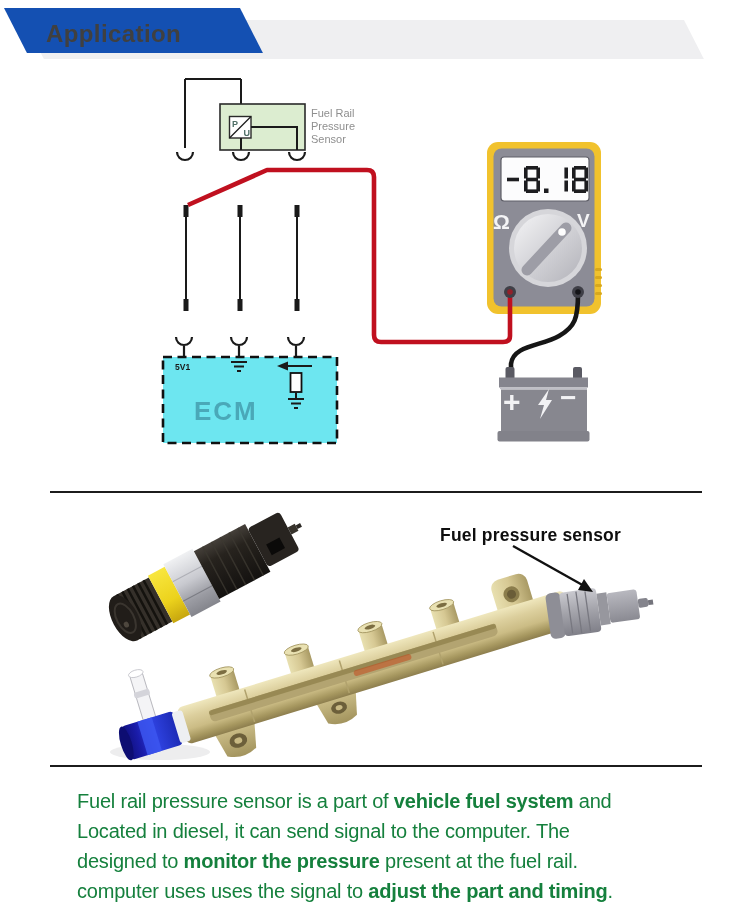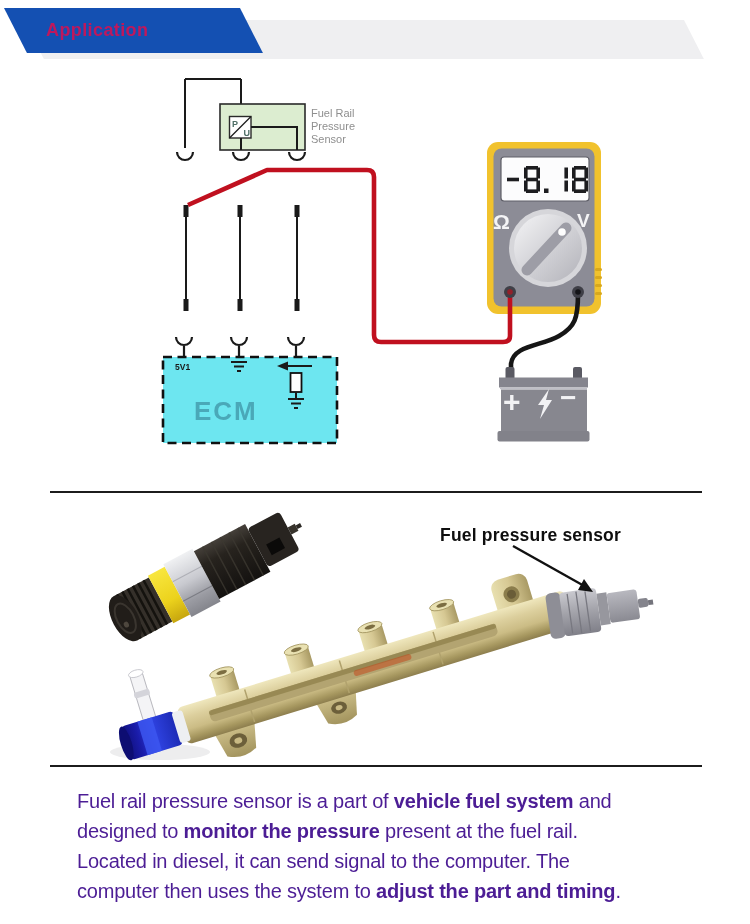--- a/index.html
+++ b/index.html
@@ -2,33 +2,33 @@
 <html><head>
 <meta charset="utf-8">
 <style>
   html,body{margin:0;padding:0;background:#fff;}
   .page{position:relative;width:750px;height:924px;background:#ffffff;overflow:hidden;
         font-family:"Liberation Sans",sans-serif;}
   .banner-shadow{position:absolute;left:24px;top:20px;width:660px;height:39px;
         background:#efeff1;transform:skewX(27deg);transform-origin:0 0;}
   .banner{position:absolute;left:4px;top:8px;width:236px;height:45px;
         background:#1450b2;transform:skewX(27deg);transform-origin:0 0;}
-  .banner-text{position:absolute;left:46px;top:20px;color:#be185d;font-weight:bold;
-        font-size:18px;letter-spacing:.4px;}
+  .banner-text{position:absolute;left:46px;top:20px;color:#404040;font-weight:bold;
+        font-size:24px;letter-spacing:.4px;}
   svg{position:absolute;left:0;top:0;}
   svg text{font-family:"Liberation Sans",sans-serif;}
   .t-gray{fill:#8f8f8f;font-size:11px;}
   .t-pu{fill:#4f6f66;font-size:9px;font-weight:bold;}
   .t-5v{fill:#1a1a1a;font-size:8.5px;font-weight:bold;}
   .t-ecm{fill:#4aa8b8;font-size:26px;font-weight:bold;letter-spacing:2px;}
   .t-meter{fill:#f4f4f6;font-weight:bold;}
   .t-batt{fill:#f2f2f4;font-weight:bold;}
   .t-caption{fill:#0e0e0e;font-size:17.5px;font-weight:bold;letter-spacing:.2px;}
   .paragraph{position:absolute;left:77px;top:786px;}
-  .pline{font-size:20px;line-height:30px;color:#4c1d95;white-space:nowrap;letter-spacing:-0.2px;}
+  .pline{font-size:20px;line-height:30px;color:#15803d;white-space:nowrap;letter-spacing:-0.2px;}
   .pline .b{font-weight:bold;}
 </style>
 </head>
 <body>
 
 <div class="page">
 
   <div class="banner-shadow"></div>
   <div class="banner"></div>
   <div class="banner-text">Application</div>
@@ -276,17 +276,17 @@
       <rect x="106" y="-2" width="5" height="4" fill="#2b2824"></rect>
     </g>
 
     <text class="t-caption" x="440" y="541">Fuel pressure sensor</text>
     <line x1="513" y1="546" x2="586" y2="587" stroke="#111111" stroke-width="2.4"></line>
     <polygon fill="#111111" points="593,592 578,590 584,579"></polygon>
   </svg>
 
   <div class="paragraph" id="par-lines">
       <div class="pline"><span>Fuel rail pressure sensor is a part of </span><span class="b">vehicle fuel system</span><span> and</span></div>
+      <div class="pline"><span>Located in diesel, it can send signal to the computer. The</span></div>
       <div class="pline"><span>designed to </span><span class="b">monitor the pressure</span><span> present at the fuel rail.</span></div>
-      <div class="pline"><span>Located in diesel, it can send signal to the computer. The</span></div>
-      <div class="pline"><span>computer then uses the system to </span><span class="b">adjust the part and timing</span><span>.</span></div>
+      <div class="pline"><span>computer uses uses the signal to </span><span class="b">adjust the part and timing</span><span>.</span></div>
     </div>
 </div>
 
 </body></html>

